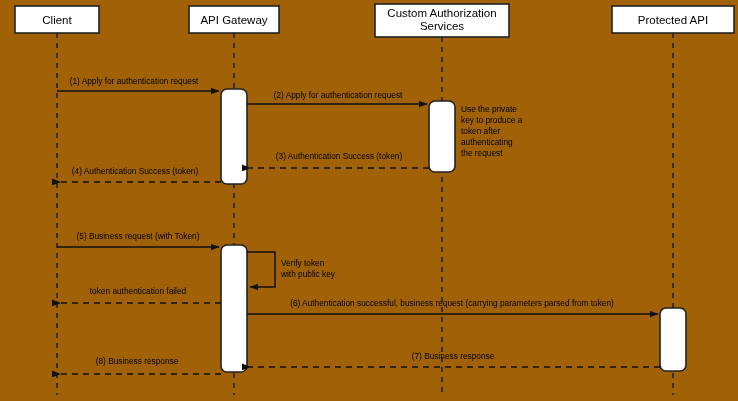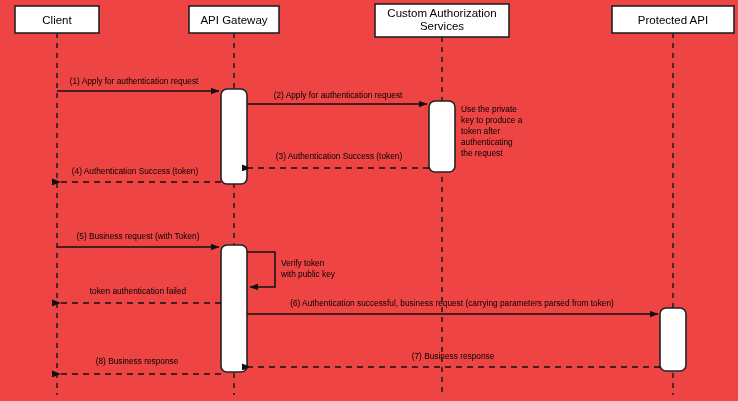--- a/index.html
+++ b/index.html
@@ -4,21 +4,21 @@
 <style>
   html, body {
     margin: 0;
     padding: 0;
     background: #ffffff;
   }
   #canvas {
     position: relative;
     width: 738px;
     height: 401px;
-    background: #ef4444;
+    background: #a16207;
     font-family: "Liberation Sans", sans-serif;
     overflow: hidden;
   }
   svg.diagram {
     position: absolute;
     left: 0;
     top: 0;
     width: 738px;
     height: 401px;
   }

